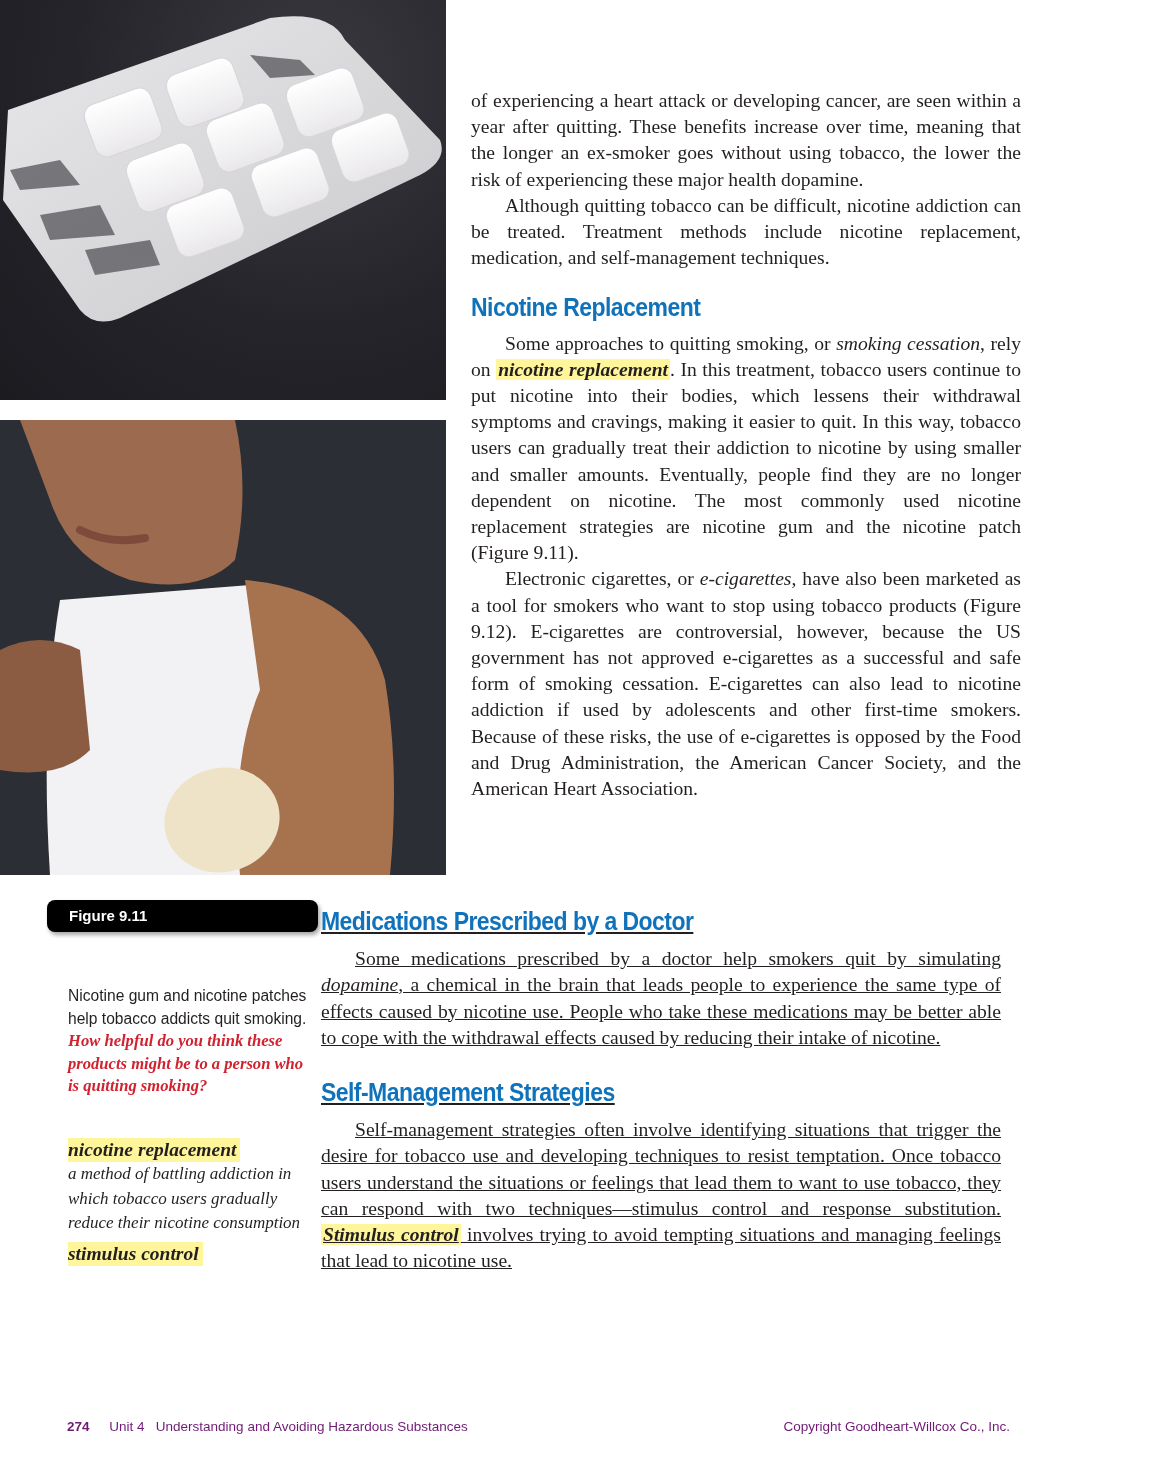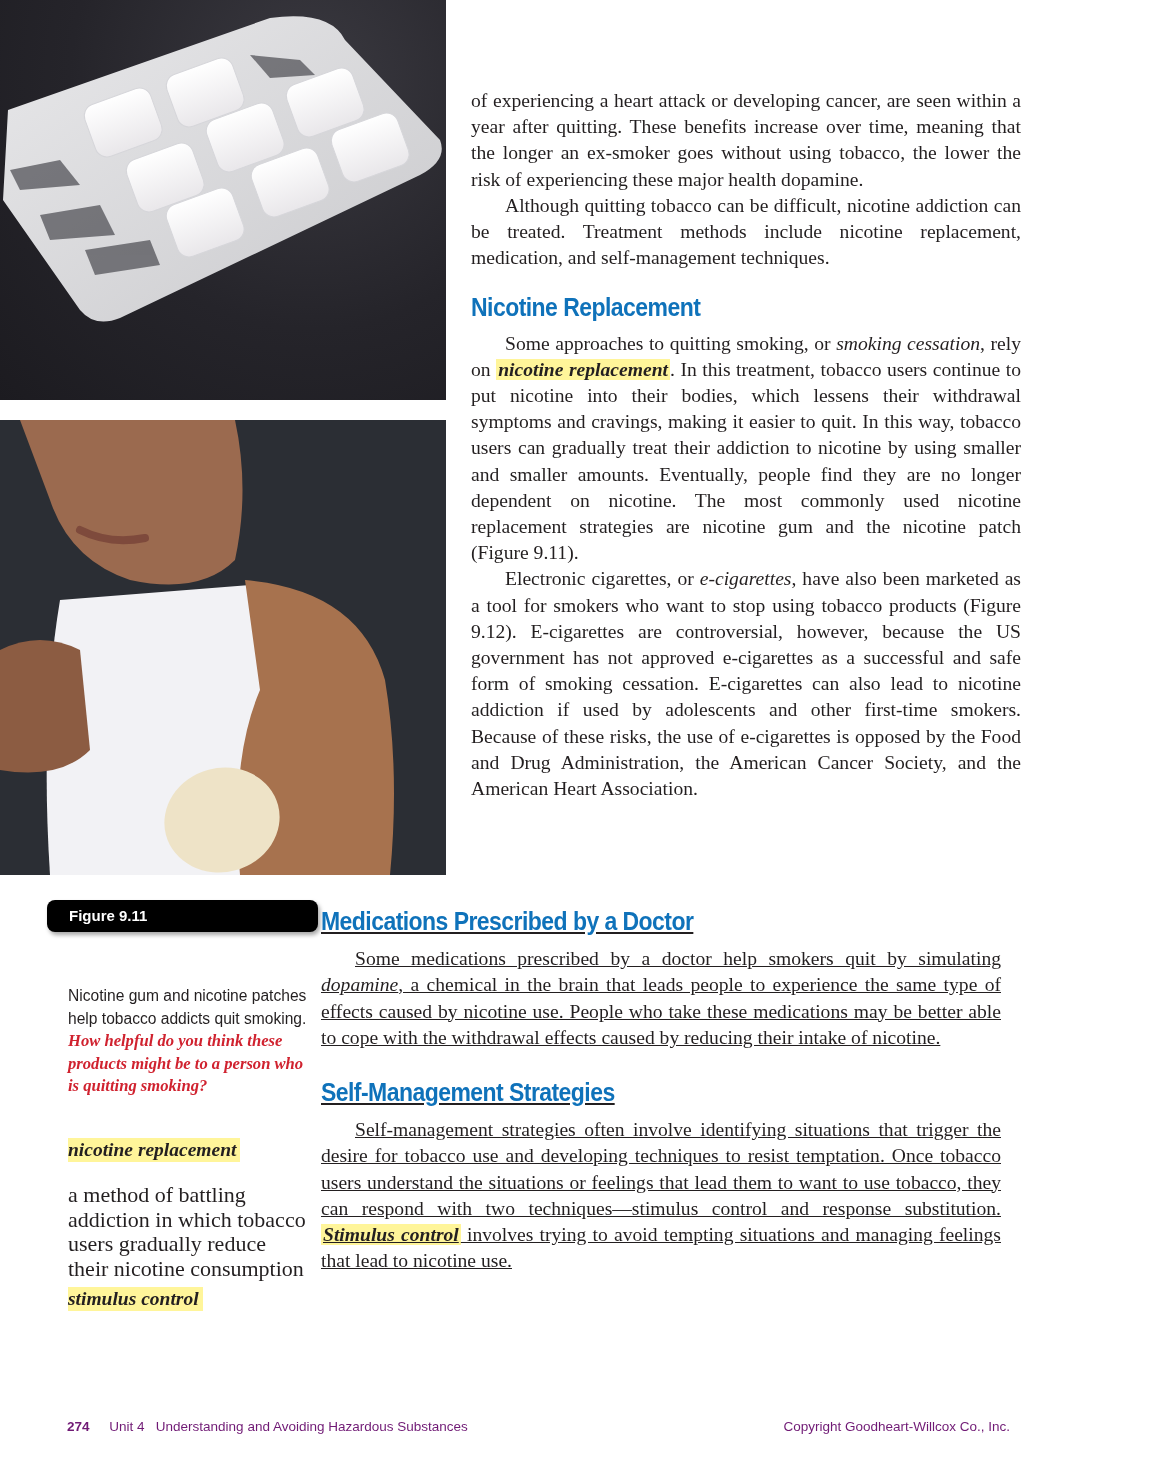--- a/index.html
+++ b/index.html
@@ -30,21 +30,21 @@
   
   #fig-label { position: absolute; left: 47px; top: 900px; width: 271px; height: 32px;
     background: #000000; border-radius: 8px; box-shadow: 2px 3px 4px rgba(0,0,0,0.35);
     color: #ffffff; font-weight: bold; font-size: 15px; line-height: 32px; padding-left: 22px; box-sizing: border-box; }
   #fig-caption { position: absolute; left: 68px; top: 953px; width: 240px; font-size: 15.6px; line-height: 22.6px; color: #231f20; margin-top: 32px; }
   #fig-caption .q { color: #d0222f; font-style: italic; font-weight: bold; font-family: "Liberation Serif", "DejaVu Serif", serif; font-size: 16.6px; }
 
   
   #glossary { position: absolute; left: 68px; top: 1138px; width: 240px; color: #231f20; }
   .term { display: inline-block; background: #fff59a; font-weight: bold; font-style: italic; font-size: 19.5px; line-height: 24px; padding-right: 4px; }
-  .def { font-size: 22px; line-height: 24.5px; margin-bottom: 6px; margin-top: 21px; }
+  .def { font-style: italic; font-size: 17px; line-height: 24.5px; margin-bottom: 6px; }
 
   
   #footer { position: absolute; top: 1419px; left: 67px; width: 955px; font-size: 13.5px; color: #701a75; }
   #footer .page-num { font-weight: bold; margin-right: 16px; }
   #footer .copyright { position: absolute; right: 12px; top: 0; }
 </style>
 </head>
 <body>
 
 <div class="photo" id="photo-gum">

